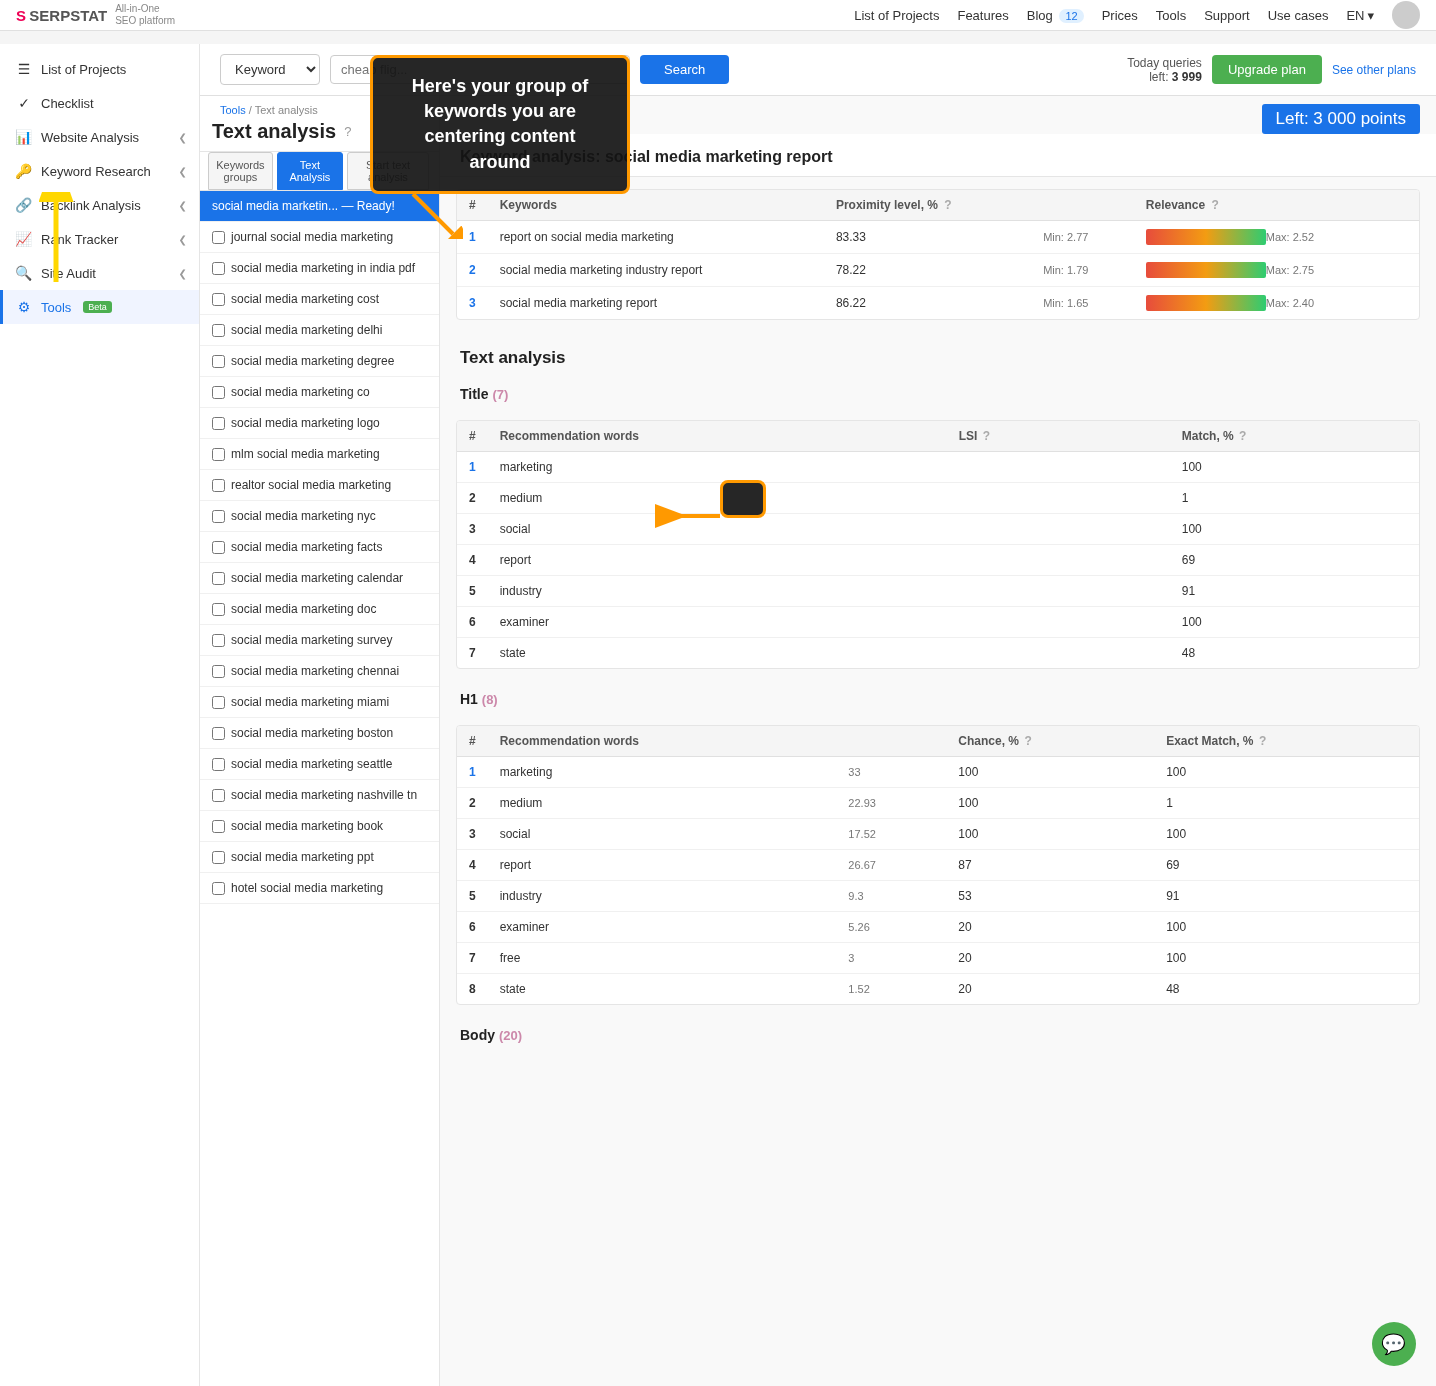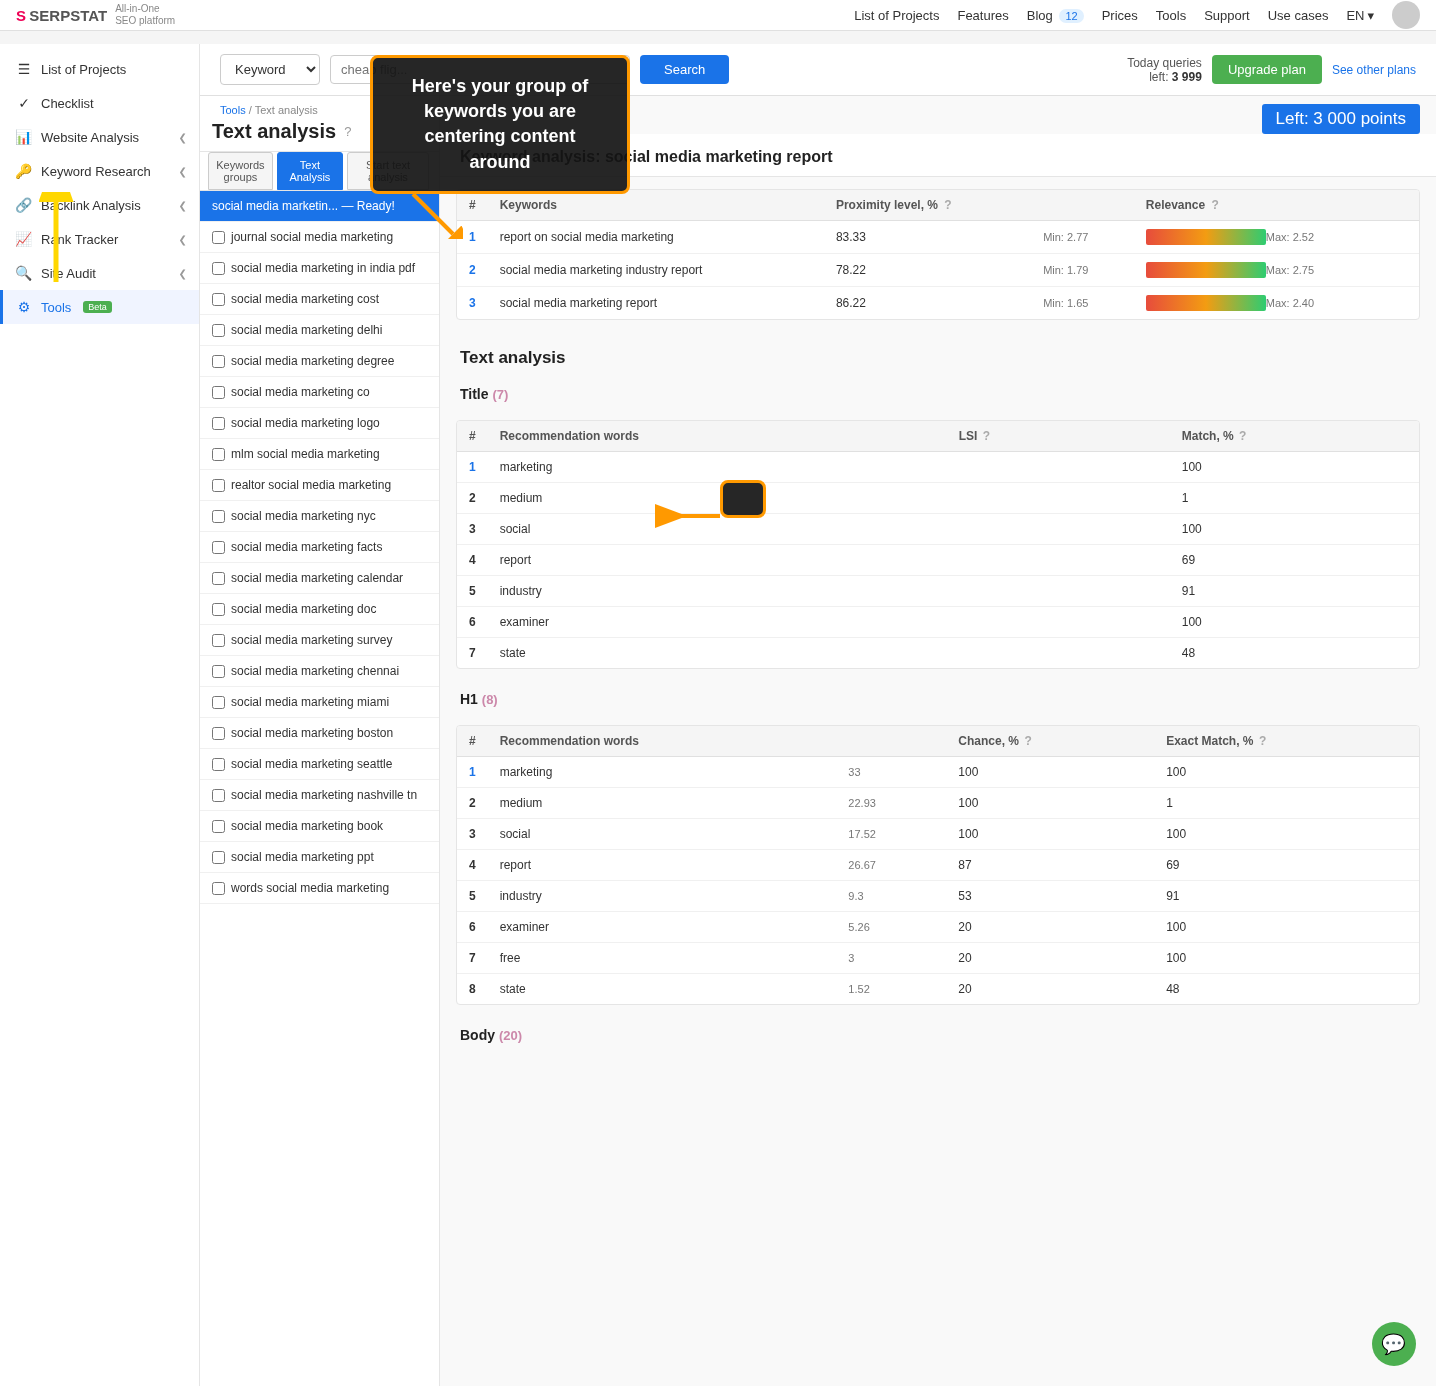--- a/index.html
+++ b/index.html
@@ -464,21 +464,21 @@
           <div class="keyword-list-item">
             <input type="checkbox" class="kw-checkbox" style="">
             <span class="kw-text">social media marketing book</span>
           </div>
           <div class="keyword-list-item">
             <input type="checkbox" class="kw-checkbox" style="">
             <span class="kw-text">social media marketing ppt</span>
           </div>
           <div class="keyword-list-item">
             <input type="checkbox" class="kw-checkbox" style="">
-            <span class="kw-text">words social media marketing</span>
+            <span class="kw-text">hotel social media marketing</span>
           </div>
         </div>
       </div>
 
       <div class="right-panel">
 
         <div style="display:flex; justify-content:flex-end; padding:8px 16px 0;">
           <div class="points-badge">Left: 3 000 points</div>
         </div>
 

